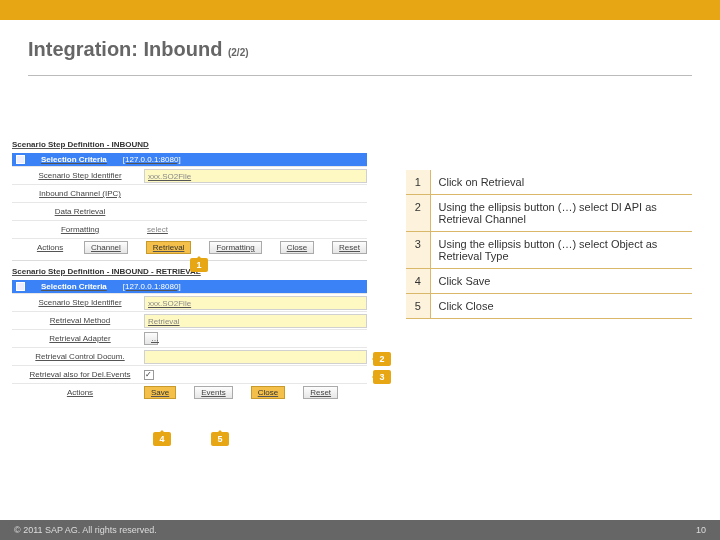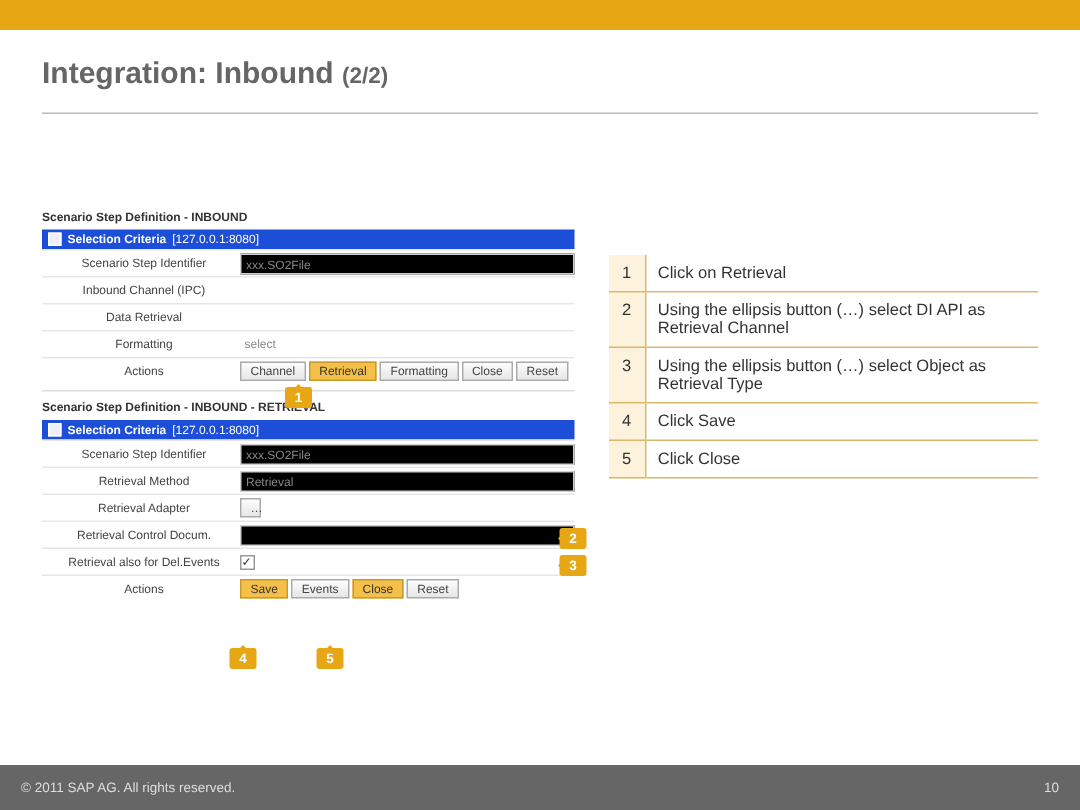--- a/index.html
+++ b/index.html
@@ -16,51 +16,52 @@
     height: 20px;
     background: #e7a614;
   }
   .title {
     padding: 18px 0 6px 28px;
     color: #666;
     font-size: 20px;
     font-weight: bold;
   }
   .title .sub {
-    font-size: 15px;
+    font-size: 10px;
     font-weight: bold;
   }
   .title-underline {
     border-bottom: 1px solid #bbb;
     margin: 8px 28px 0 28px;
   }
 
   
   .left {
     position: absolute;
-    left: 28px;
+    left: 12px;
     top: 138px;
     width: 355px;
     font-size: 8px;
     color: #555;
+    text-decoration: underline;
   }
   .panel-head {
     background: #fff;
     font-weight: bold;
     color: #333;
     padding: 2px 0 2px 0;
   }
   .sel-bar {
-    background: #1d4ed8;
+    background: #3b82f6;
     color: #fff;
     font-size: 8px;
     padding: 2px 4px;
     display: flex;
     align-items: flex-start;
-    gap: 4px;
+    gap: 16px;
     margin-top: 2px;
   }
   .sel-bar .sq {
     width: 9px; height: 9px; border: 1px solid #fff; background: #eef; display:inline-block;
   }
   .form-row {
     display: flex;
     align-items: center;
     border-top: 1px solid #e7e7e7;
     height: 18px;
@@ -69,30 +70,30 @@
   .form-lbl {
     width: 132px;
     padding-left: 4px;
     color: #444;
     text-align: center;
   }
   .form-val {
     flex: 1;
     height: 14px;
     border: 1px solid #d0d0d0;
-    background: #000000;
+    background: #fef9c3;
     color: #888;
     padding: 0 3px;
     line-height: 13px;
     overflow: hidden;
   }
   .form-val.noborder { border: none; background: transparent; }
   .chk { width:10px;height:10px;border:1px solid #999;display:inline-block;vertical-align:middle; }
   .chk.on::after{content:"✓";font-size:8px;line-height:8px;color:#333;display:block;}
-  .actions-row { display:flex; gap:2px; }
+  .actions-row { display:flex; gap:18px; }
   .btn {
     border: 1px solid #aaa;
     background: linear-gradient(#fdfdfd,#e6e6e6);
     font-size: 8px;
     padding: 1px 6px;
     color: #444;
   }
   .btn.active {
     background: #f4c04a;
     border-color: #c89a2b;
@@ -148,21 +149,21 @@
     background: #fdf3dc;
     text-align: center;
     font-weight: normal;
     border-right: 1px solid #d9b86a;
   }
 
   
   .footer {
     position: absolute;
     left: 0; right: 0; bottom: 0;
-    height: 30px;
+    height: 20px;
     background: #666;
     color: #ddd;
     font-size: 9px;
     display: flex;
     align-items: center;
     justify-content: space-between;
     padding: 0 14px;
   }
 </style>
 </head>

